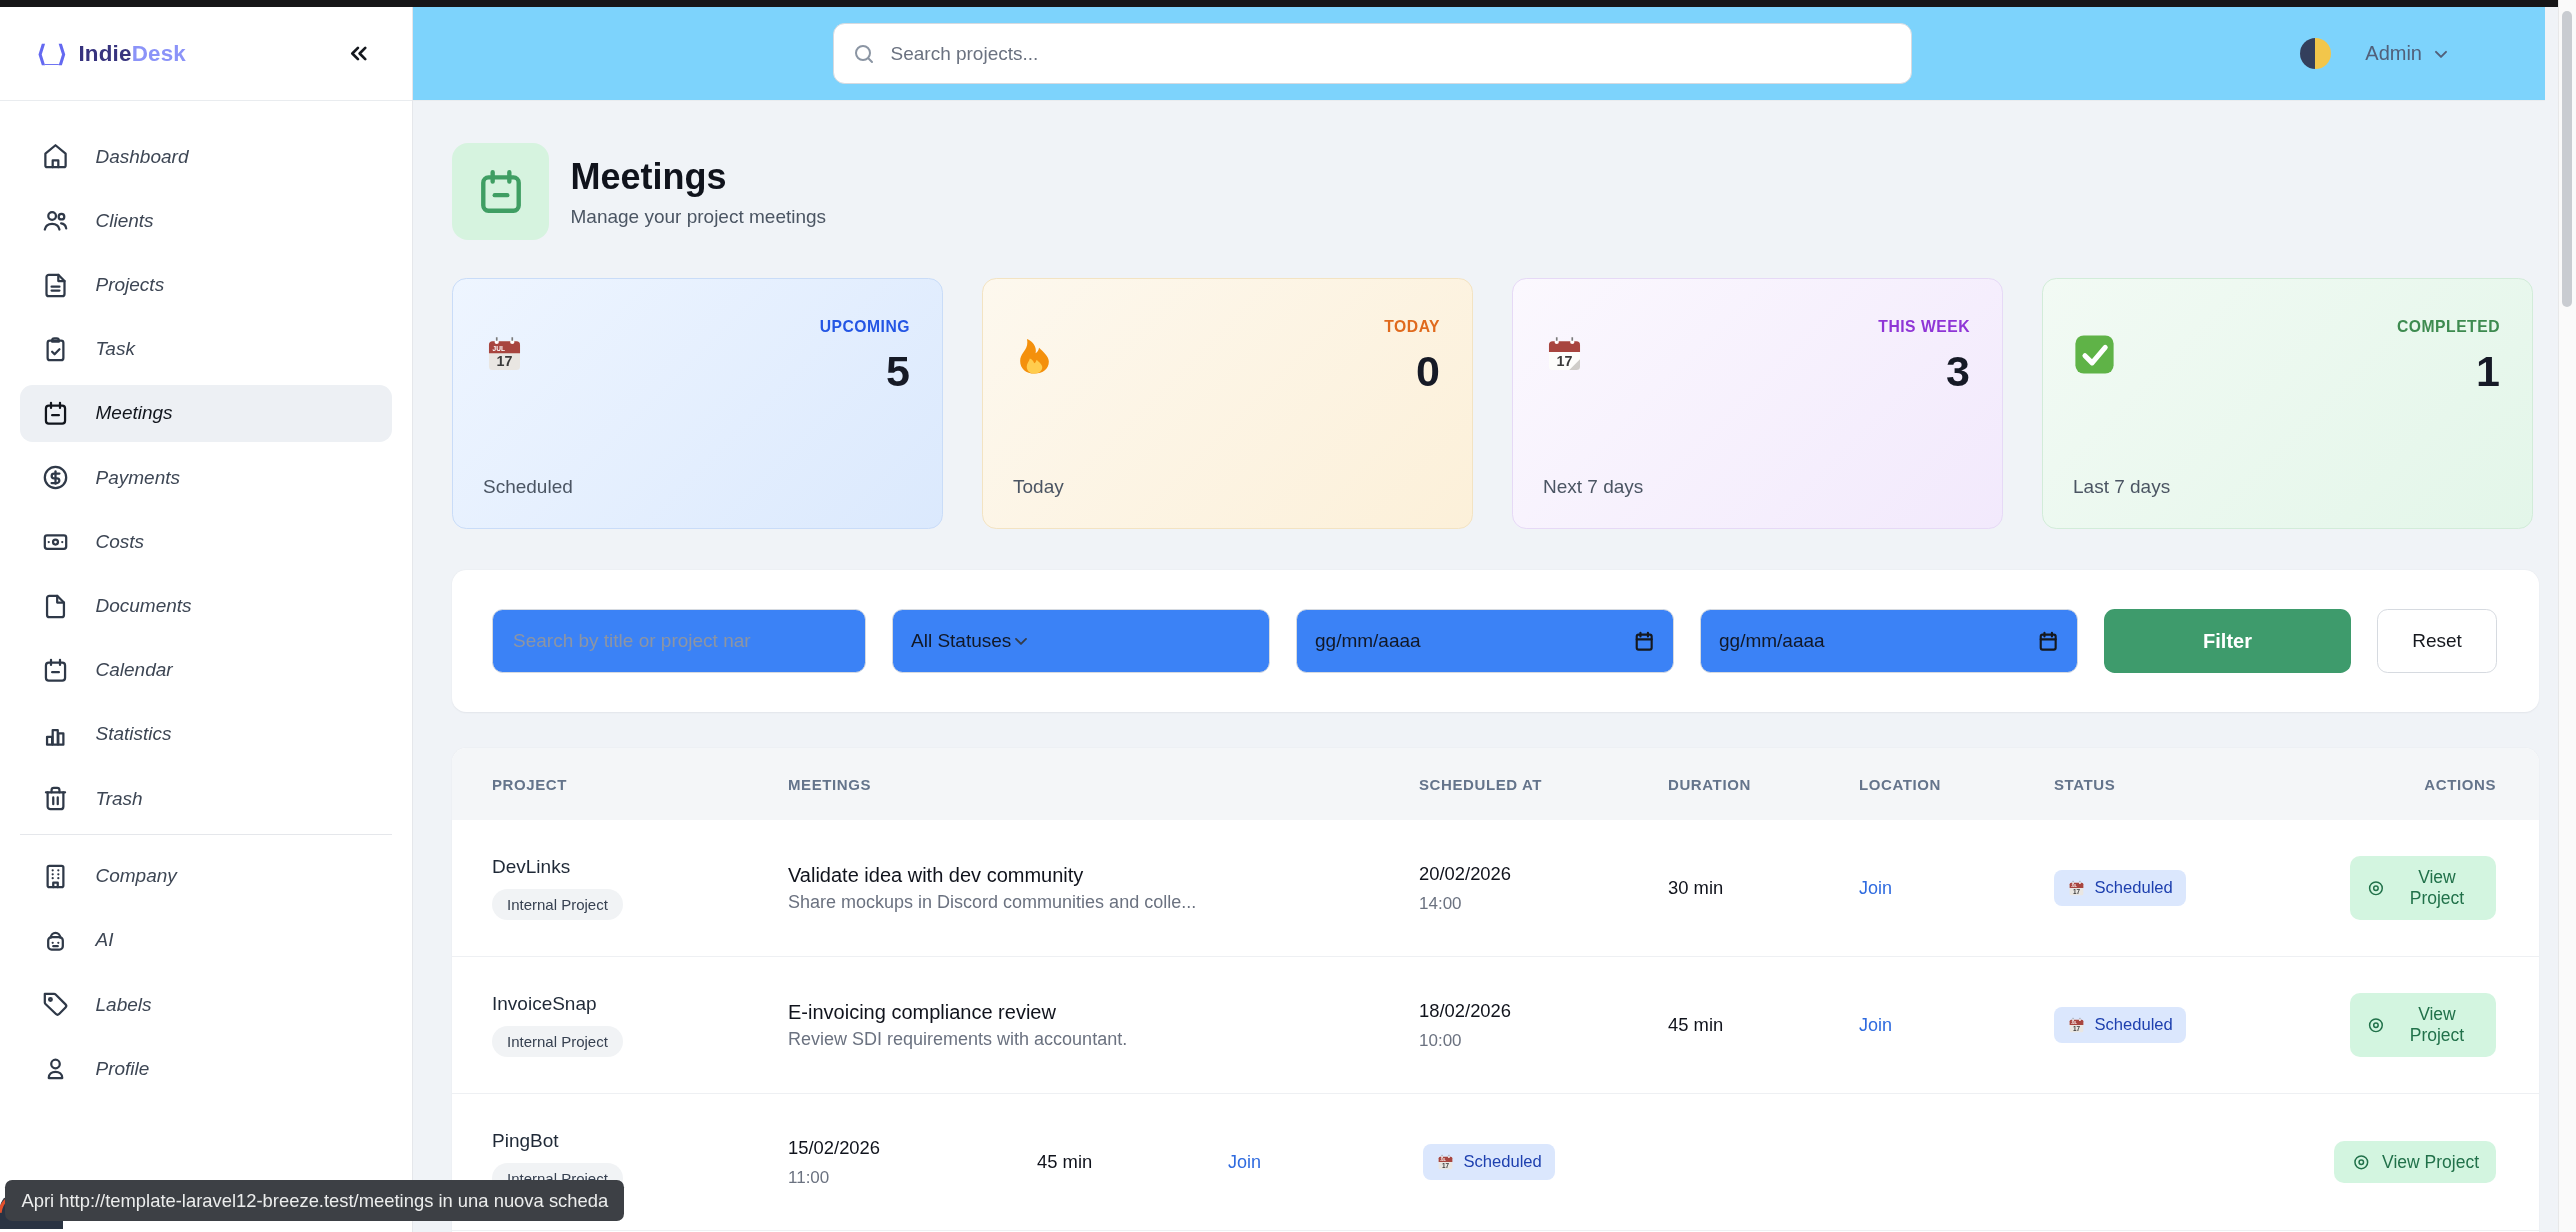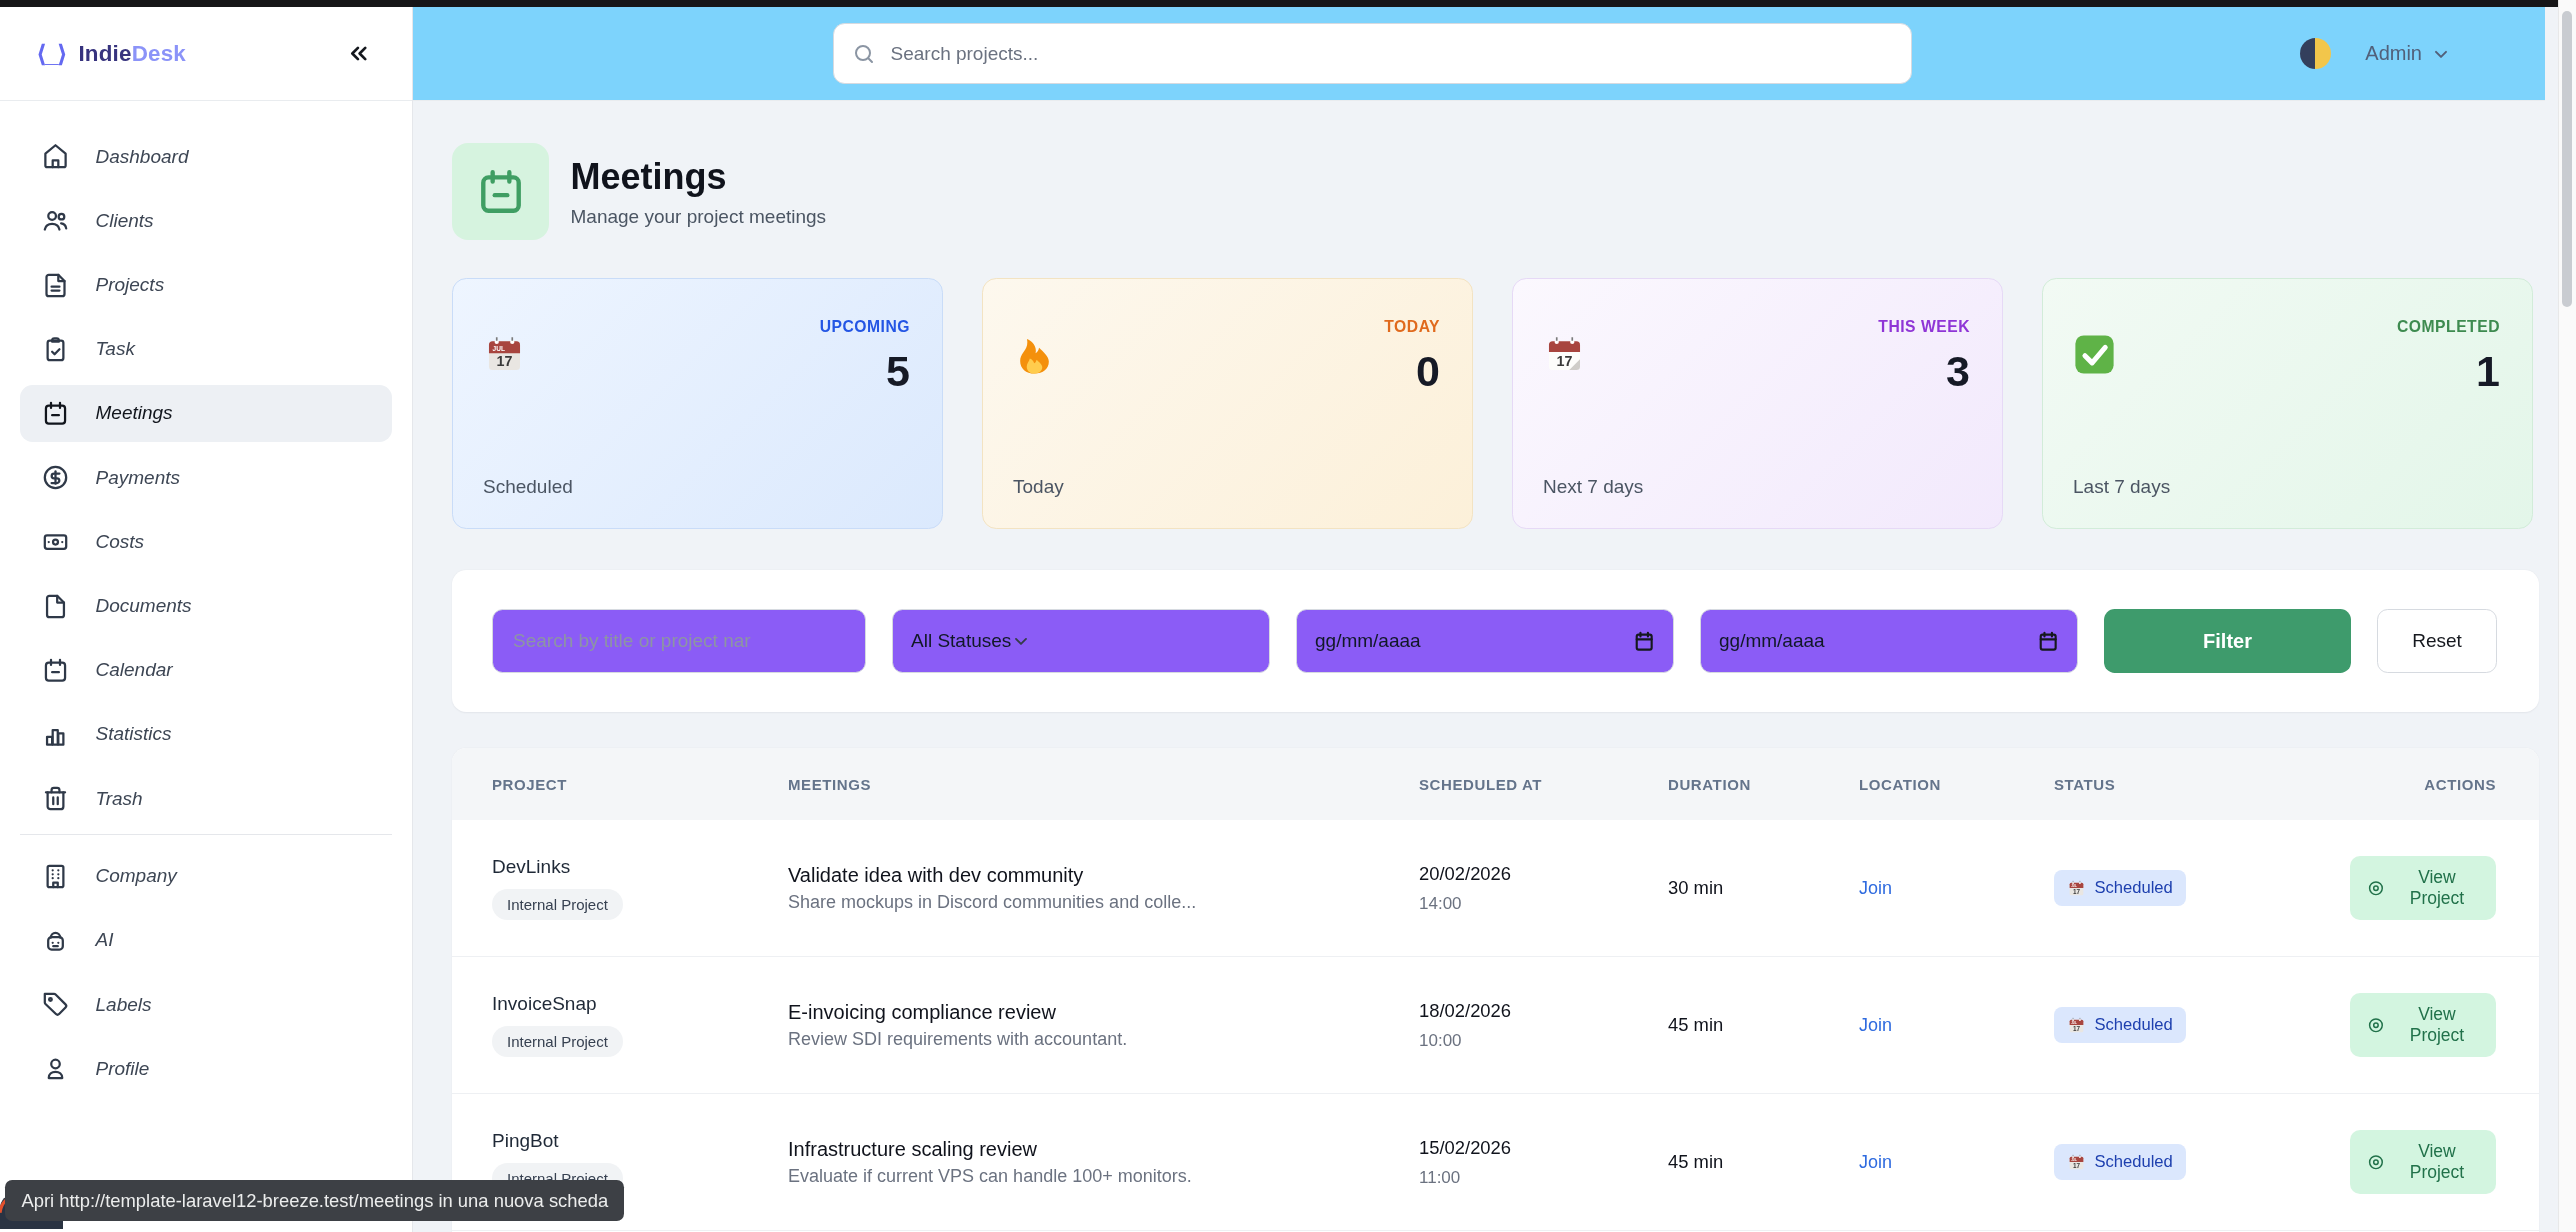--- a/index.html
+++ b/index.html
@@ -53,21 +53,21 @@
   
   .stats-row{display:flex;gap:39px;margin-top:38px;}
   .stat-card{position:relative;width:491px;height:251px;border-radius:14.3px;border:0.9px solid var(--bd,#dde);background:linear-gradient(135deg,var(--bg1,#fff),var(--bg2,#eee));box-sizing:border-box;flex:none;}
   .stat-emoji{position:absolute;left:30px;top:54px;width:43px;height:43px;}
   .stat-label{position:absolute;right:32px;top:39px;font-size:15.7px;font-weight:700;letter-spacing:0.5px;color:var(--ac,#333);}
   .stat-value{position:absolute;right:32px;top:68px;font-size:43px;font-weight:800;color:#161a26;}
   .stat-caption{position:absolute;left:30px;bottom:30px;font-size:19px;color:#4b5563;}
 
   
   .filter-card{margin-top:41px;height:142px;background:#fff;border-radius:14.3px;box-shadow:0 0.9px 1.8px rgba(16,24,40,.06);display:flex;align-items:center;gap:26px;padding:0 40px;box-sizing:border-box;}
-  .f-input{height:64px;border:1.3px solid #d6dae0;border-radius:10.7px;box-sizing:border-box;display:flex;align-items:center;padding:0 18px;background:#8b5cf6;font-size:19px;color:#111827;}
+  .f-input{height:64px;border:1.3px solid #d6dae0;border-radius:10.7px;box-sizing:border-box;display:flex;align-items:center;padding:0 18px;background:#3b82f6;font-size:19px;color:#111827;}
   .f-search{width:374px;}
   .f-search input{border:none;outline:none;width:100%;font-size:19px;color:#111827;background:transparent;font-family:inherit;}
   .f-search input::placeholder{color:#8d95a3;}
   .f-select{width:378px;justify-content:flex-start;cursor:pointer;}
   .f-select .icon{width:20px;height:20px;color:#353c48;stroke-width:2.2;}
   .f-date{width:378px;justify-content:space-between;cursor:text;}
   .f-date .icon{width:22.4px;height:22.4px;color:#15181e;stroke-width:2.3;}
   .btn-filter{width:247px;height:64px;border:none;border-radius:10.7px;background:#3e9b6c;color:#fff;font-size:20px;font-weight:600;cursor:pointer;font-family:inherit;}
   .btn-reset{width:120px;height:64px;border:1.3px solid #d6dae0;border-radius:10.7px;background:#fff;color:#15181e;font-size:19px;font-weight:500;cursor:pointer;font-family:inherit;}
 
@@ -506,24 +506,20 @@
                   </svg>
         <span>View Project</span>
       </button>
     </div>
   </div>
             <div class="tr">
     <div class="col-project">
       <div class="proj-name">PingBot</div>
       <span class="proj-tag">Internal Project</span>
     </div>
-    <div class="col-meeting">
-      <div class="meet-title">Infrastructure scaling review</div>
-      <div class="meet-desc">Evaluate if current VPS can handle 100+ monitors.</div>
-    </div>
     <div class="col-sched">
       <div class="sched-date">15/02/2026</div>
       <div class="sched-time">11:00</div>
     </div>
     <div class="col-dur td-dur">45 min</div>
     <div class="col-loc">
       <a class="join-link">Join</a>
     </div>
     <div class="col-status">
       <span class="status-pill">

